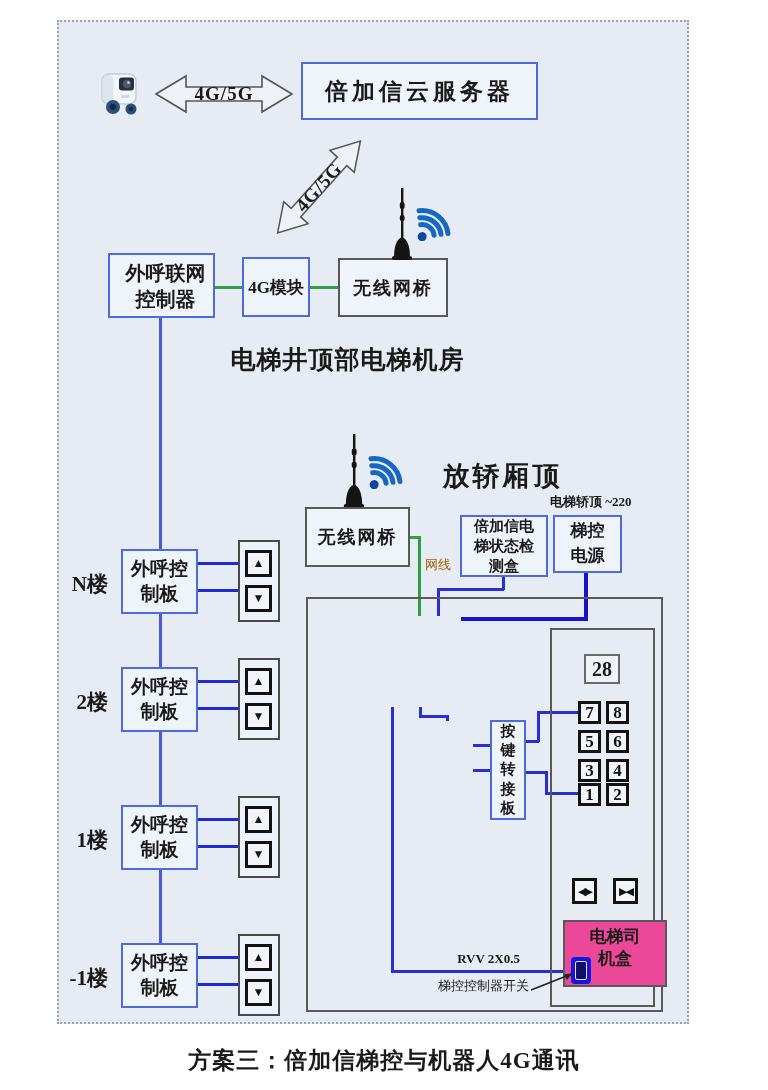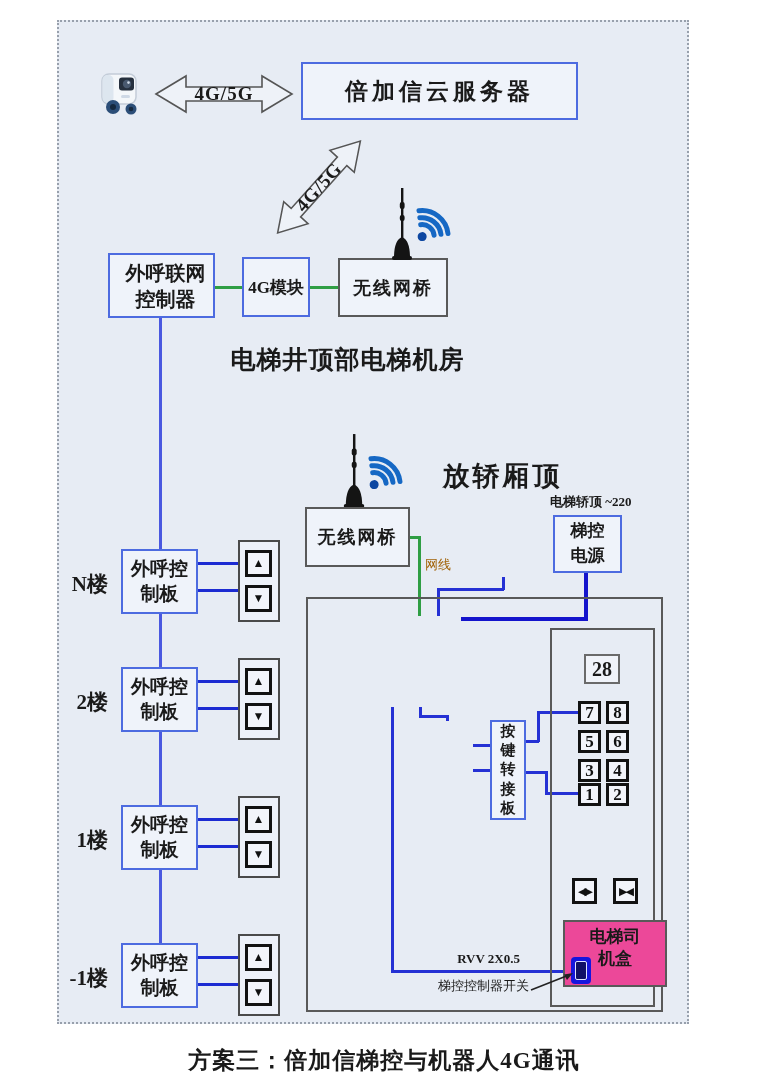--- a/index.html
+++ b/index.html
@@ -40,21 +40,21 @@
     <circle cx="37" cy="45" r="2.3" fill="#16293f"></circle>
   </svg>
 
   <div class="abs" style="left:152px;top:72px;width:144px;height:44px;">
     <svg width="144" height="44" viewBox="0 0 140 44">
       <polygon points="2,22 32,4 32,15 108,15 108,4 138,22 108,40 108,29 32,29 32,40" fill="#eef2f8" stroke="#555" stroke-width="1.6"></polygon>
     </svg>
     <div class="arrowlabel">4G/5G</div>
   </div>
 
-  <div class="box bblue" style="left:301px;top:62px;width:277px;height:58px;font-size:23px;letter-spacing:4px;font-weight:600;text-align:right;">
+  <div class="box bblue" style="left:301px;top:62px;width:237px;height:58px;font-size:23px;letter-spacing:4px;font-weight:600;text-align:right;">
     <span>倍加信云服务器</span>
   </div>
 
   <div class="abs" style="left:254px;top:167px;width:130px;height:40px;transform:rotate(-48deg);transform-origin:center;">
     <svg width="130" height="40" viewBox="0 0 140 44">
       <polygon points="2,22 32,4 32,15 108,15 108,4 138,22 108,40 108,29 32,29 32,40" fill="#eef2f8" stroke="#555" stroke-width="1.7"></polygon>
     </svg>
     <div class="arrowlabel">4G/5G</div>
   </div>
 
@@ -146,20 +146,23 @@
     <path d="M 8.6,24.6 A 19 19 0 0 1 35.4,24.6" fill="none" stroke="#1668c4" stroke-width="5" stroke-linecap="round"></path>
     <path d="M 3.6,19.6 A 26 26 0 0 1 40.4,19.6" fill="none" stroke="#1668c4" stroke-width="5" stroke-linecap="round"></path>
   </svg>
 
   <div class="lbl" style="left:435px;top:458px;width:135px;text-align:center;font-size:27px;letter-spacing:3px;font-weight:600;">放轿厢顶</div>
 
   <div class="box bgray" style="left:305px;top:507px;width:105px;height:60px;font-size:18px;letter-spacing:2px;">无线网桥</div>
 
   <div class="lbl" style="left:550px;top:493px;width:100px;font-size:13px;">电梯轿顶 ~220</div>
 
+  <div class="box bblue pre" style="left:460px;top:515px;width:88px;height:62px;font-size:15px;line-height:1.35;">倍加信电
+梯状态检
+测盒</div>
 
   <div class="box bblue pre" style="left:553px;top:515px;width:69px;height:58px;font-size:17px;line-height:1.45;">梯控
 电源</div>
 
   <div class="lbl" style="left:425px;top:556px;width:32px;font-size:13px;font-weight:400;color:#a16207;">网线</div>
 
   <div class="hline" style="left:410px;top:536px;width:10px;height:2.5px;background:#2f9e44;"></div>
   <div class="vline" style="left:418px;top:536px;width:2.5px;height:80px;background:#2f9e44;"></div>
 
   <div class="vline" style="left:502px;top:577px;width:2.5px;height:13px;background:#2531d4;"></div>

